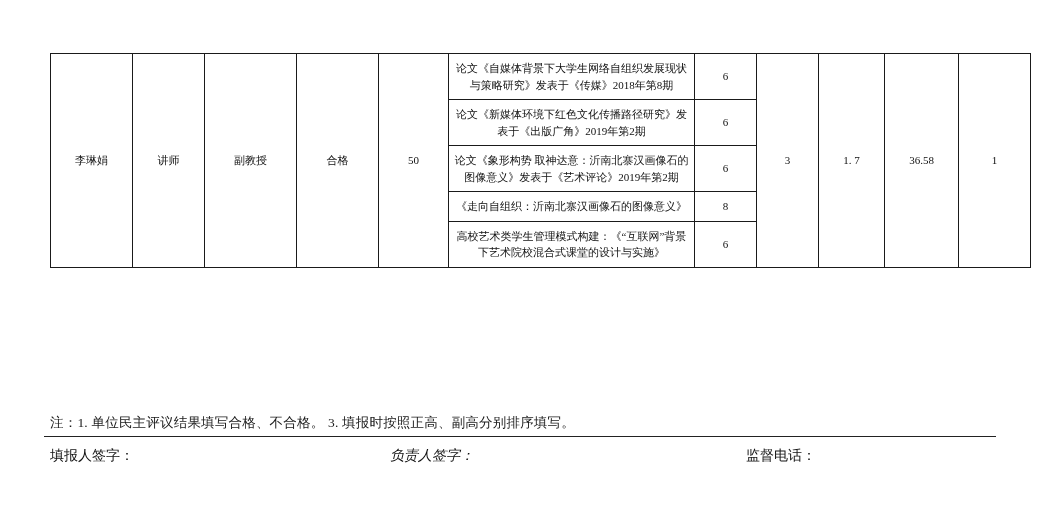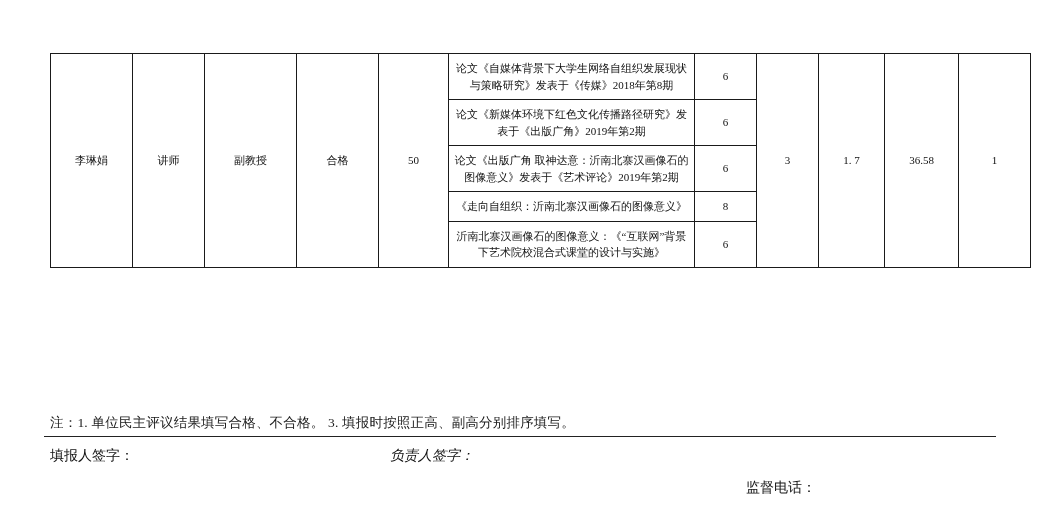--- a/index.html
+++ b/index.html
@@ -86,21 +86,21 @@
     top: 447px;
     width: 946px;
     display: flex;
     font-size: 14px;
   }
   .sig {
     white-space: nowrap;
   }
   .sig-1 { width: 340px; }
   .sig-2 { width: 356px; font-style: italic; }
-  .sig-3 { width: 220px; margin-top: 32px; }
+  .sig-3 { width: 220px; }
 </style>
 </head>
 <body>
 
 <div class="page">
 
   <div class="sheet">
     <table class="main">
       <colgroup>
         <col class="col-name">
@@ -127,29 +127,29 @@
           <td rowspan="5">3</td>
           <td rowspan="5">1. 7</td>
           <td rowspan="5">36.58</td>
           <td rowspan="5">1</td>
         </tr>
         <tr>
           <td class="ach-cell">论文《新媒体环境下红色文化传播路径研究》发表于《出版广角》2019年第2期</td>
           <td class="pt-cell">6</td>
         </tr>
         <tr>
-          <td class="ach-cell">论文《出版广角 取神达意：沂南北寨汉画像石的图像意义》发表于《艺术评论》2019年第2期</td>
+          <td class="ach-cell">论文《象形构势 取神达意：沂南北寨汉画像石的图像意义》发表于《艺术评论》2019年第2期</td>
           <td class="pt-cell">6</td>
         </tr>
         <tr>
           <td class="ach-cell">《走向自组织：沂南北寨汉画像石的图像意义》</td>
           <td class="pt-cell">8</td>
         </tr>
         <tr>
-          <td class="ach-cell">沂南北寨汉画像石的图像意义：《“互联网”背景下艺术院校混合式课堂的设计与实施》</td>
+          <td class="ach-cell">高校艺术类学生管理模式构建：《“互联网”背景下艺术院校混合式课堂的设计与实施》</td>
           <td class="pt-cell">6</td>
         </tr>
       </tbody>
     </table>
   </div>
 
   <div class="notes">注：1. 单位民主评议结果填写合格、不合格。 3. 填报时按照正高、副高分别排序填写。</div>
 
   <div class="rule"></div>
 

